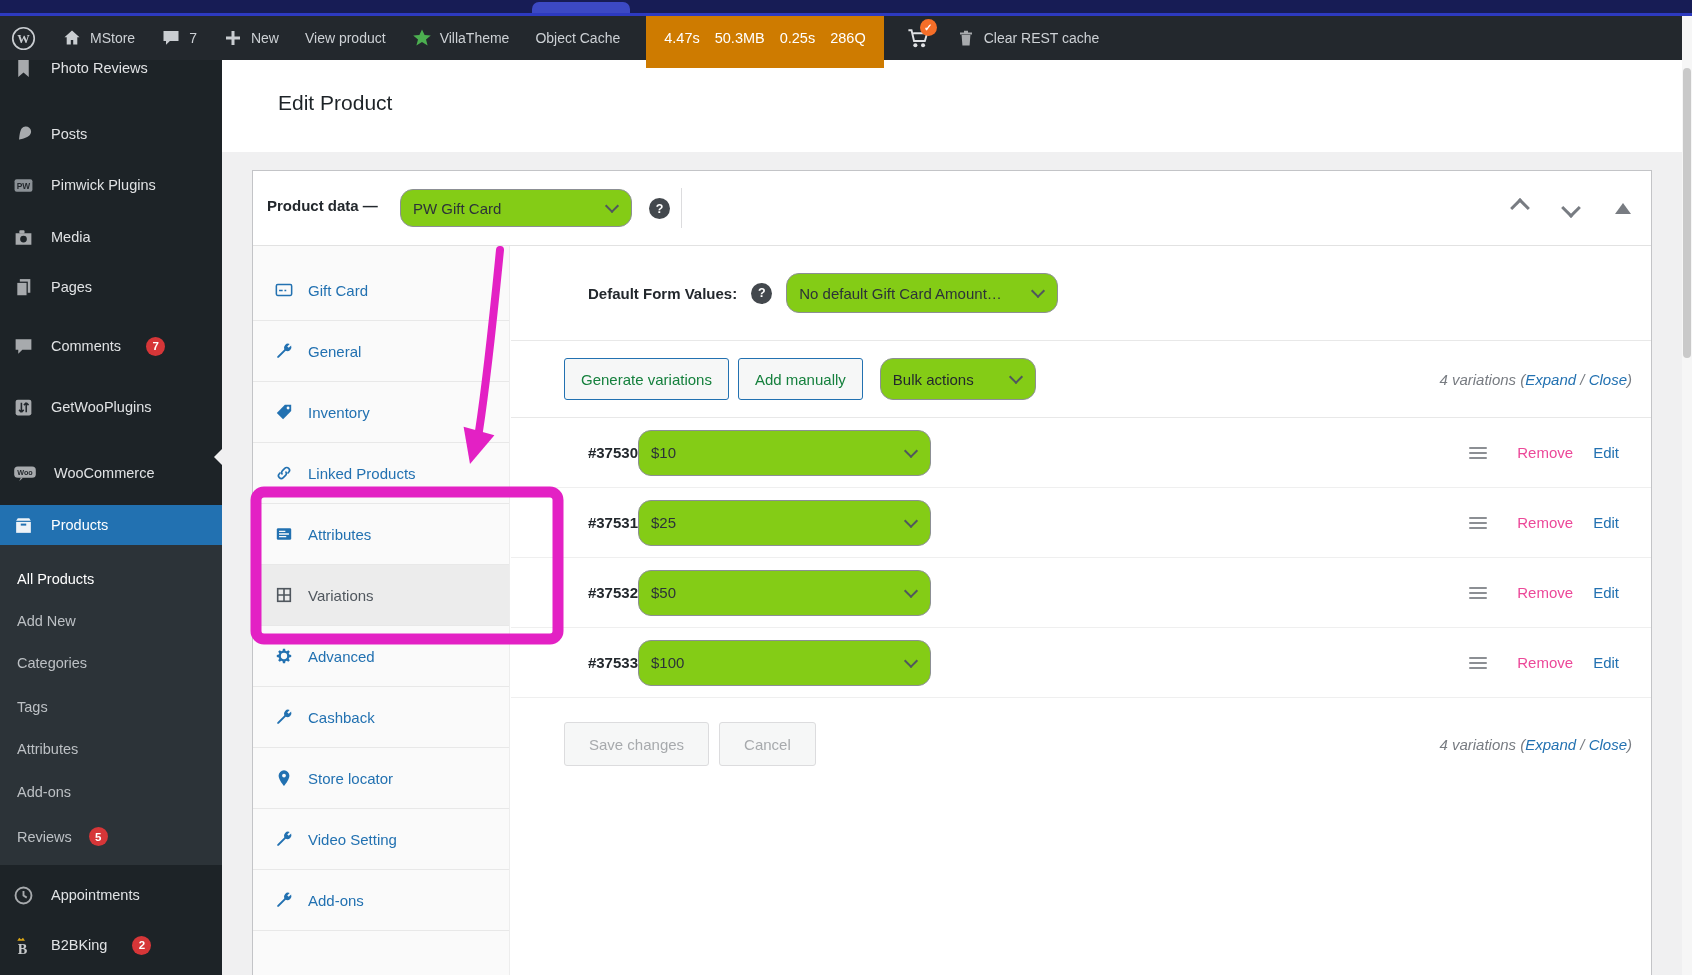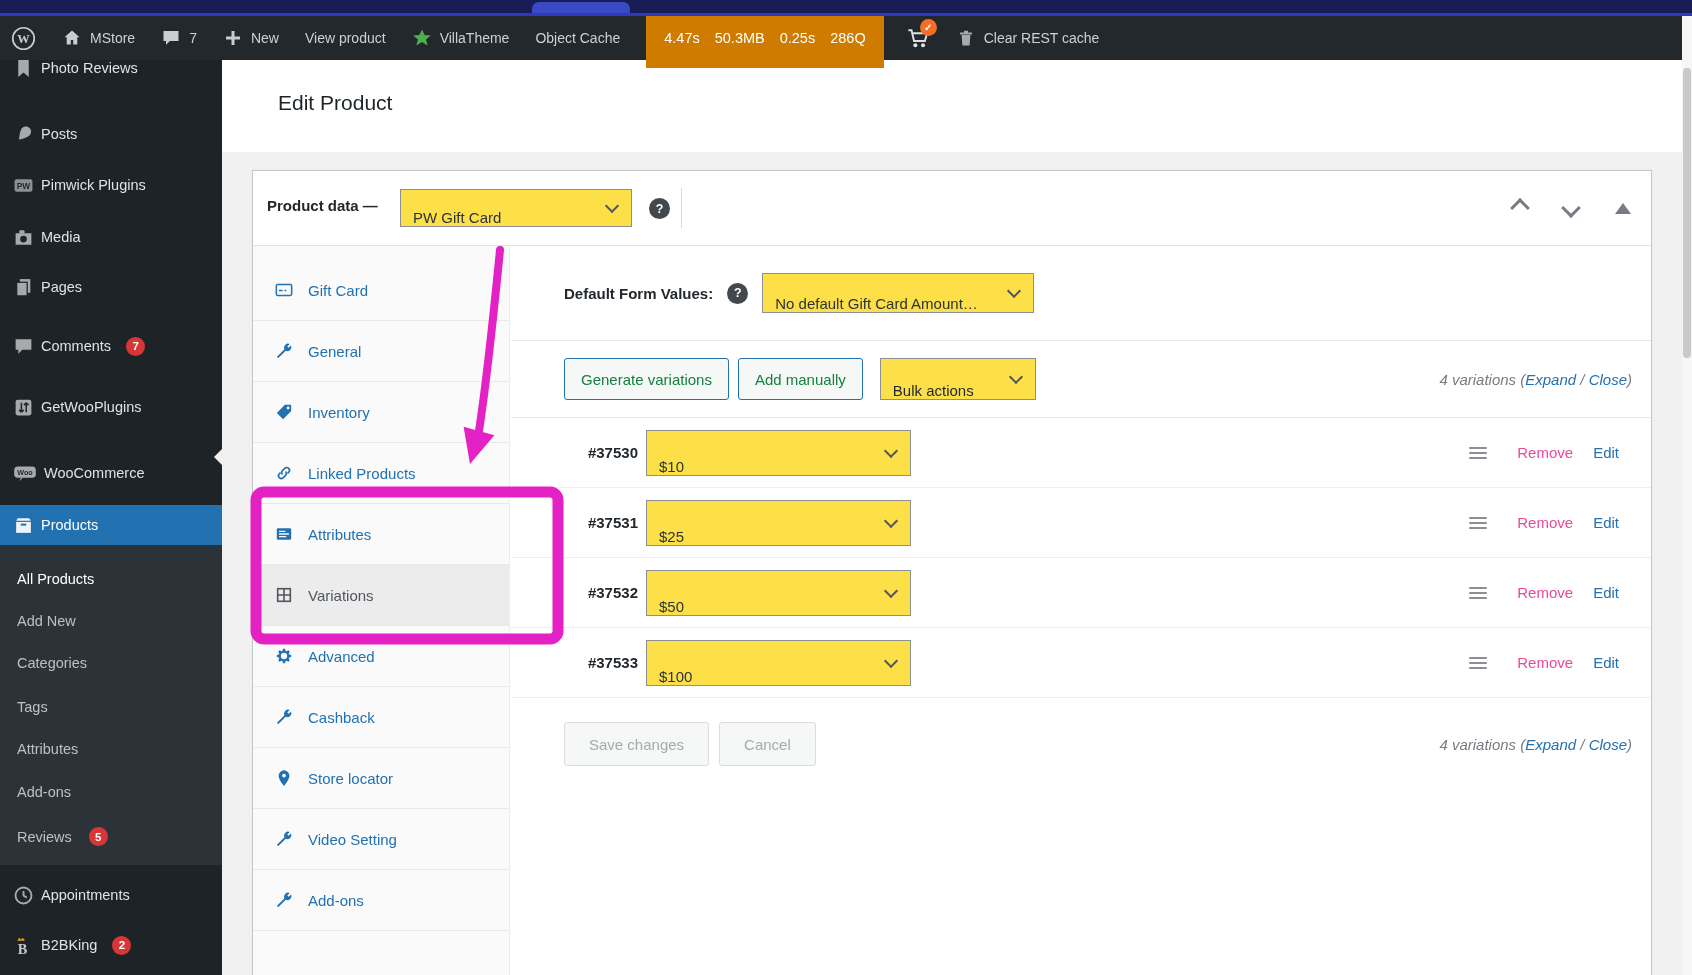--- a/index.html
+++ b/index.html
@@ -21,21 +21,21 @@
   .wp-logo{width:25px;height:25px}
   .qm{height:44px;background:#ce7b00;color:#fff;display:flex;align-items:center;gap:15px;
       padding:8px 18px;margin-left:26px;font-size:14.5px}
   .cartwrap{position:relative;margin-left:22px}
   .cart-badge{position:absolute;top:-7px;right:-7px;width:17px;height:17px;border-radius:50%;
               background:#f56e28;color:#fff;font-size:10px;display:flex;align-items:center;justify-content:center;font-weight:bold}
 
   
   .sidebar{position:absolute;left:0;top:60px;width:222px;height:915px;background:#1d2327;
            color:#e0e2e4;font-size:14.5px;overflow:hidden;z-index:20}
-  .sb-item{position:absolute;left:0;width:100%;height:48px;display:flex;align-items:center;gap:7px;
+  .sb-item{position:absolute;left:0;width:100%;height:48px;display:flex;align-items:center;gap:17px;
            padding-left:13px;box-sizing:border-box;cursor:pointer}
   .sb-icon{width:21px;height:21px;flex:none;color:#a7aaad}
   .si-pr{top:-16px}.si-posts{top:50px}.si-pim{top:101px}.si-media{top:153px}.si-pages{top:203px}
   .si-comments{top:262px}.si-gwp{top:323px}.si-woo{top:389px}
   .si-products{top:445px;height:40px;background:#2271b1;color:#fff}
   .si-products .sb-icon{color:#eef3f7}
   .prod-arrow{position:absolute;left:206px;top:449px;width:0;height:0;border:8px solid transparent;
               border-right-color:#f0f0f1;z-index:21}
   .submenu{position:absolute;left:0;top:485px;width:100%;height:320px;background:#2c3338}
   .sm-item{position:absolute;left:17px;color:#bcc0c4;cursor:pointer;display:flex;align-items:center;gap:9px}
@@ -48,22 +48,22 @@
 
   
   .header-band{position:absolute;left:222px;top:60px;width:1460px;height:92px;background:#fff;z-index:1}
   .page-title{position:absolute;left:56px;top:31px;font-size:21px;font-weight:500;color:#1d2327}
 
   
   .panel{position:absolute;left:252px;top:170px;width:1400px;height:805px;background:#fff;
          border:1px solid #c3c4c7;border-bottom:none;box-sizing:border-box;z-index:2}
   .panel-header{position:relative;height:74px;border-bottom:1px solid #e2e2e2}
   .pd-title{position:absolute;left:14px;top:26px;font-size:15px;font-weight:bold;color:#23282d}
-  .select{position:relative;box-sizing:border-box;background:#fde047;border:1px solid #8c8f94;border-radius:0;
-          display:flex;align-items:flex-end;padding:0 34px 0 12px;font-size:15px;color:#2c3338;cursor:pointer;overflow:hidden;white-space:nowrap}
+  .select{position:relative;box-sizing:border-box;background:#84cc16;border:1px solid #8c8f94;border-radius:13px;
+          display:flex;align-items:center;padding:0 34px 0 12px;font-size:15px;color:#2c3338;cursor:pointer;overflow:hidden;white-space:nowrap}
   .select::after{content:"";position:absolute;right:14px;top:50%;width:8px;height:8px;
                  border-right:2px solid #50575e;border-bottom:2px solid #50575e;
                  transform:translateY(-70%) rotate(45deg)}
   .pd-select{position:absolute;left:147px;top:18px;width:232px;height:38px;font-weight:500}
   .help{width:21px;height:21px;border-radius:50%;background:#43484d;color:#fff;font-size:12.5px;
         font-weight:bold;display:flex;align-items:center;justify-content:center;flex:none;cursor:pointer}
   .pd-help{position:absolute;left:396px;top:27px}
   .pd-divider{position:absolute;left:428px;top:17px;width:1px;height:40px;background:#dcdcde}
   .pd-controls{position:absolute;right:20px;top:0;height:74px;display:flex;align-items:center;gap:37px}
   .chev{width:11px;height:11px;border-right:3px solid #787c82;border-bottom:3px solid #787c82;cursor:pointer}
@@ -77,34 +77,34 @@
         border-right:1px solid #ededed;padding-top:14px;box-sizing:border-box}
   .tab{height:61px;box-sizing:border-box;border-bottom:1px solid #e8e8e8;display:flex;align-items:center;
        gap:15px;padding-left:22px;color:#2271b1;font-size:15px;cursor:pointer}
   .tab-icon{width:18px;height:18px;color:#2271b1;flex:none}
   .tab.active{background:#ececec;color:#50575e}
   .tab.active .tab-icon{color:#50575e}
 
   
   .main{position:absolute;left:258px;top:75px;right:0;bottom:0;font-size:15px}
   .dfv-row{height:95px;border-bottom:1px solid #e8e8e8;display:flex;align-items:center;
-           padding-left:53px;gap:14px;box-sizing:border-box}
+           padding-left:77px;gap:14px;box-sizing:border-box}
   .dfv-label{font-weight:bold;color:#23282d}
   .dfv-select{width:272px;height:40px}
   .toolbar-row{height:77px;border-bottom:1px solid #e8e8e8;display:flex;align-items:center;
                padding:0 19px 0 53px;box-sizing:border-box}
   .btn-outline{height:42px;padding:0 16px;background:#f6f7f7;border:1px solid #2271b1;border-radius:3px;
                color:#15803d;display:flex;align-items:center;margin-right:9px;cursor:pointer}
   .bulk-select{width:156px;height:42px;margin-left:8px;color:#23282d}
   .summary{margin-left:auto;font-style:italic;color:#787c82}
   .summary .link{color:#2271b1;cursor:pointer}
   .vrow{height:70px;border-bottom:1px solid #efefef;display:flex;align-items:center;
         padding:0 32px 0 0;box-sizing:border-box}
   .vid{width:127px;text-align:right;font-weight:bold;color:#23282d;flex:none}
-  .vselect{width:265px;height:46px;margin-left:8px}
+  .vselect{width:293px;height:46px;}
   .handle{margin-left:auto;display:flex;flex-direction:column;gap:3px;width:18px;cursor:grab}
   .handle span{height:2px;background:#8c8f94;border-radius:1px}
   .remove-link{color:#ec4899;margin-left:30px;cursor:pointer}
   .edit-link{color:#2271b1;margin-left:20px;cursor:pointer}
   .save-row{height:92px;display:flex;align-items:center;padding:0 19px 0 53px;box-sizing:border-box}
   .btn-disabled{height:44px;padding:0 24px;background:#f6f7f7;border:1px solid #dcdcde;border-radius:3px;
                 color:#a7aaad;display:flex;align-items:center;margin-right:10px}
 
   
   .scrollbar{position:absolute;right:0;top:16px;width:10px;height:959px;background:#f6f6f6;z-index:40}

